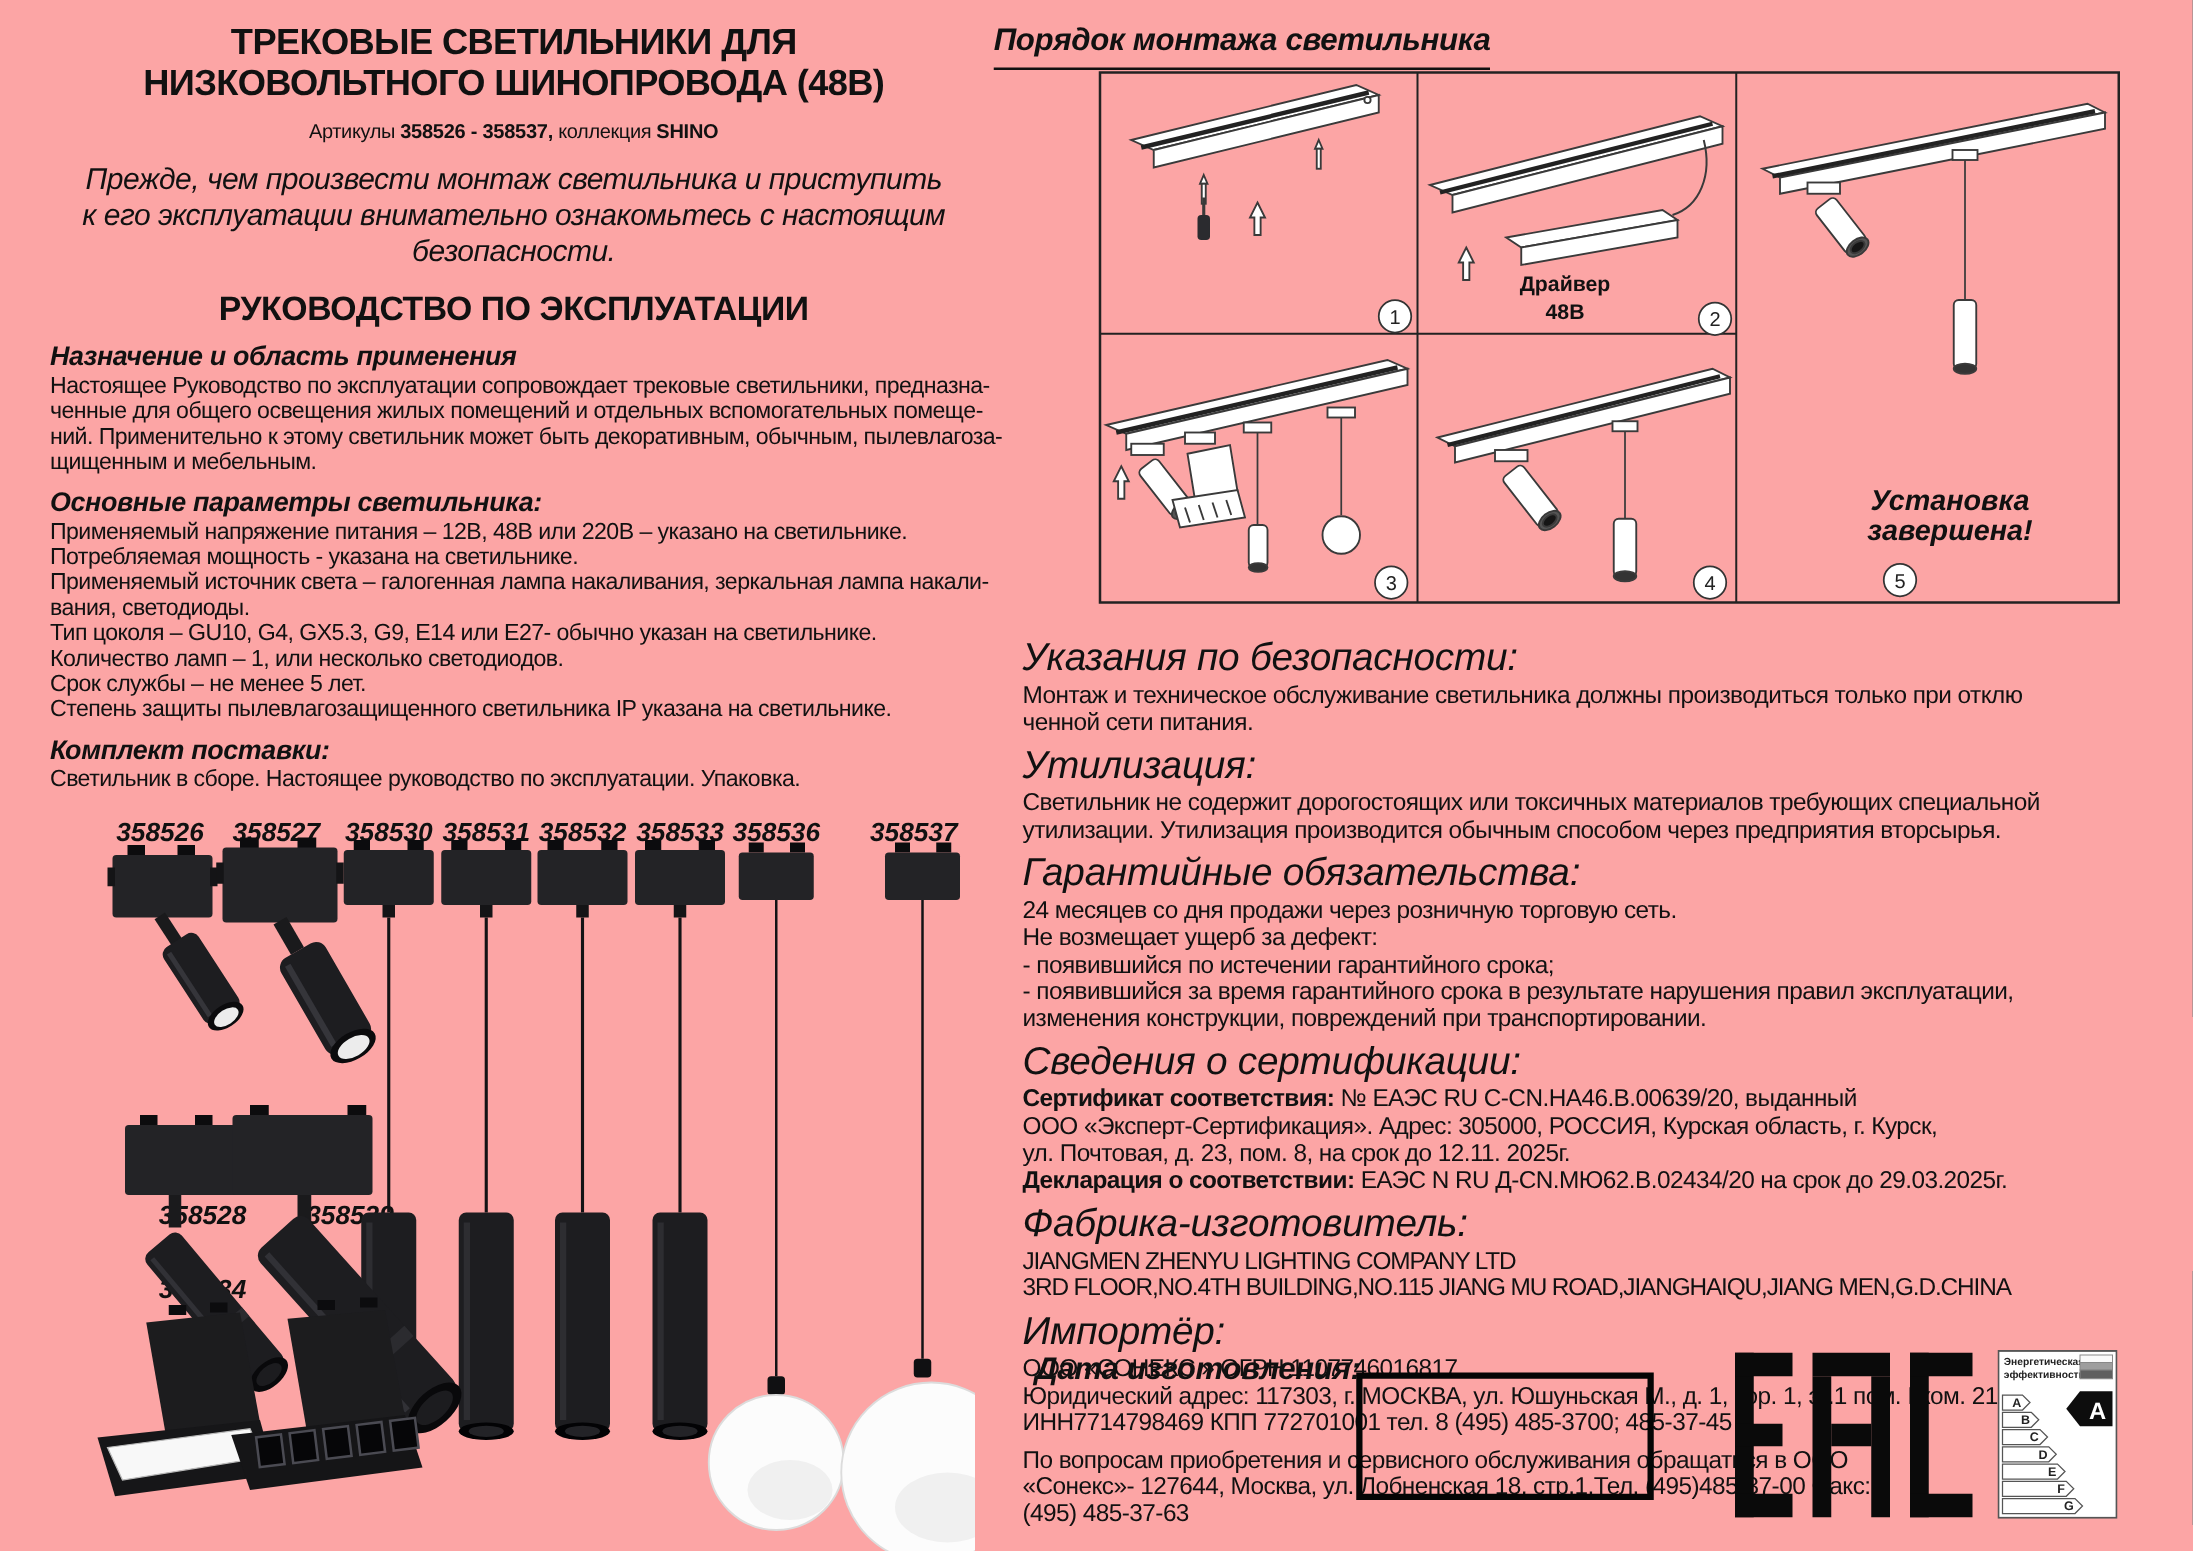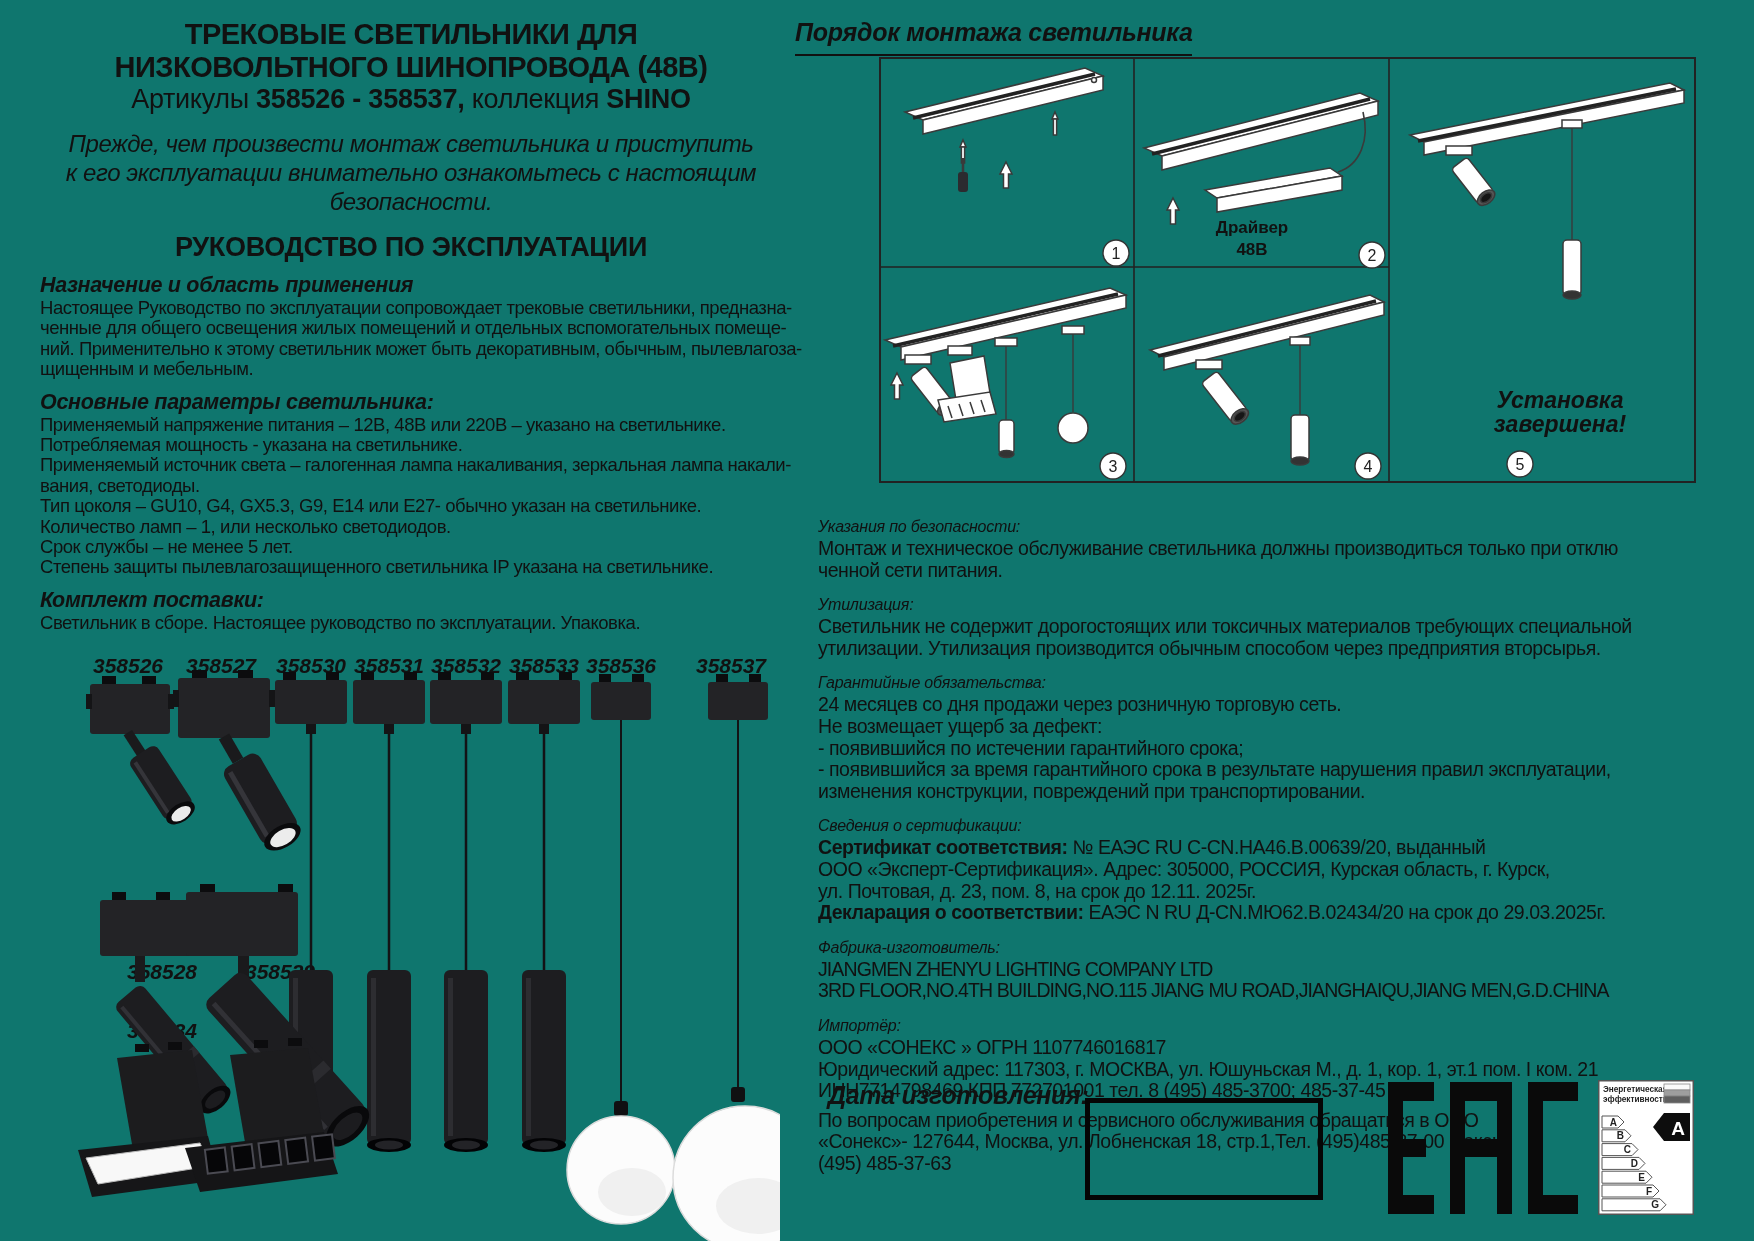--- a/index.html
+++ b/index.html
@@ -1,32 +1,32 @@
 <!DOCTYPE html>
 <html><head>
 <meta charset="utf-8">
 <style>
   html,body{margin:0;padding:0;background:#888;}
-  .page{position:relative;width:1754px;height:1241px;background:#0f766e;overflow:hidden;
+  .page{position:relative;width:1754px;height:1241px;background:#fca5a5;overflow:hidden;
         font-family:"Liberation Sans", sans-serif;color:#111;}
   .abs{position:absolute;}
   
   .left-col{left:40px;top:18px;width:742px;}
   .doc-title{font-size:29px;font-weight:bold;line-height:33px;text-align:center;letter-spacing:-.5px;}
-  .subtitle{margin-top:0;font-size:27px;text-align:center;letter-spacing:-.3px;}
+  .subtitle{margin-top:13px;font-size:16px;text-align:center;letter-spacing:-.3px;}
   .subtitle b{letter-spacing:-.2px;}
   .notice{margin-top:14px;font-size:24px;font-style:italic;line-height:29px;text-align:center;letter-spacing:-.4px;}
   .manual-h{margin-top:16px;font-size:27px;font-weight:bold;text-align:center;letter-spacing:-.3px;}
   .sec-h{margin-top:10px;font-size:21.5px;font-weight:bold;font-style:italic;letter-spacing:-.3px;}
   .body-line{font-size:18.5px;line-height:20.4px;letter-spacing:-.45px;white-space:nowrap;}
   
   .mont-title{left:795px;top:18px;font-size:25px;font-weight:bold;font-style:italic;
               border-bottom:2.5px solid #111;padding-bottom:7px;letter-spacing:-.3px;}
   .right-flow{left:818px;top:503px;width:935px;}
-  .r-h{font-size:16px;font-style:italic;letter-spacing:-.2px;margin-top:15px;margin-bottom:2px;}
+  .r-h{font-size:31px;font-style:italic;letter-spacing:-.2px;margin-top:5px;margin-bottom:2px;}
   .r-line{font-size:19.5px;line-height:21.6px;letter-spacing:-.45px;white-space:nowrap;}
   .r-line b{letter-spacing:-.45px;}
   .cond{letter-spacing:-.9px;}
   .service{margin-top:8px;}
   .date-label{left:828px;top:1081px;font-size:25px;font-weight:bold;font-style:italic;letter-spacing:-.3px;}
   .date-box{left:1085px;top:1098px;width:228px;height:92px;border:5px solid #050505;}
   svg text{font-family:"Liberation Sans", sans-serif;}
   .lineart{stroke:#3a3a3a;fill:#ffffff;}
   .num-circ circle{fill:#fff;stroke:#333;stroke-width:1.4px;}
   .num-circ text{font-size:16px;fill:#222;}

